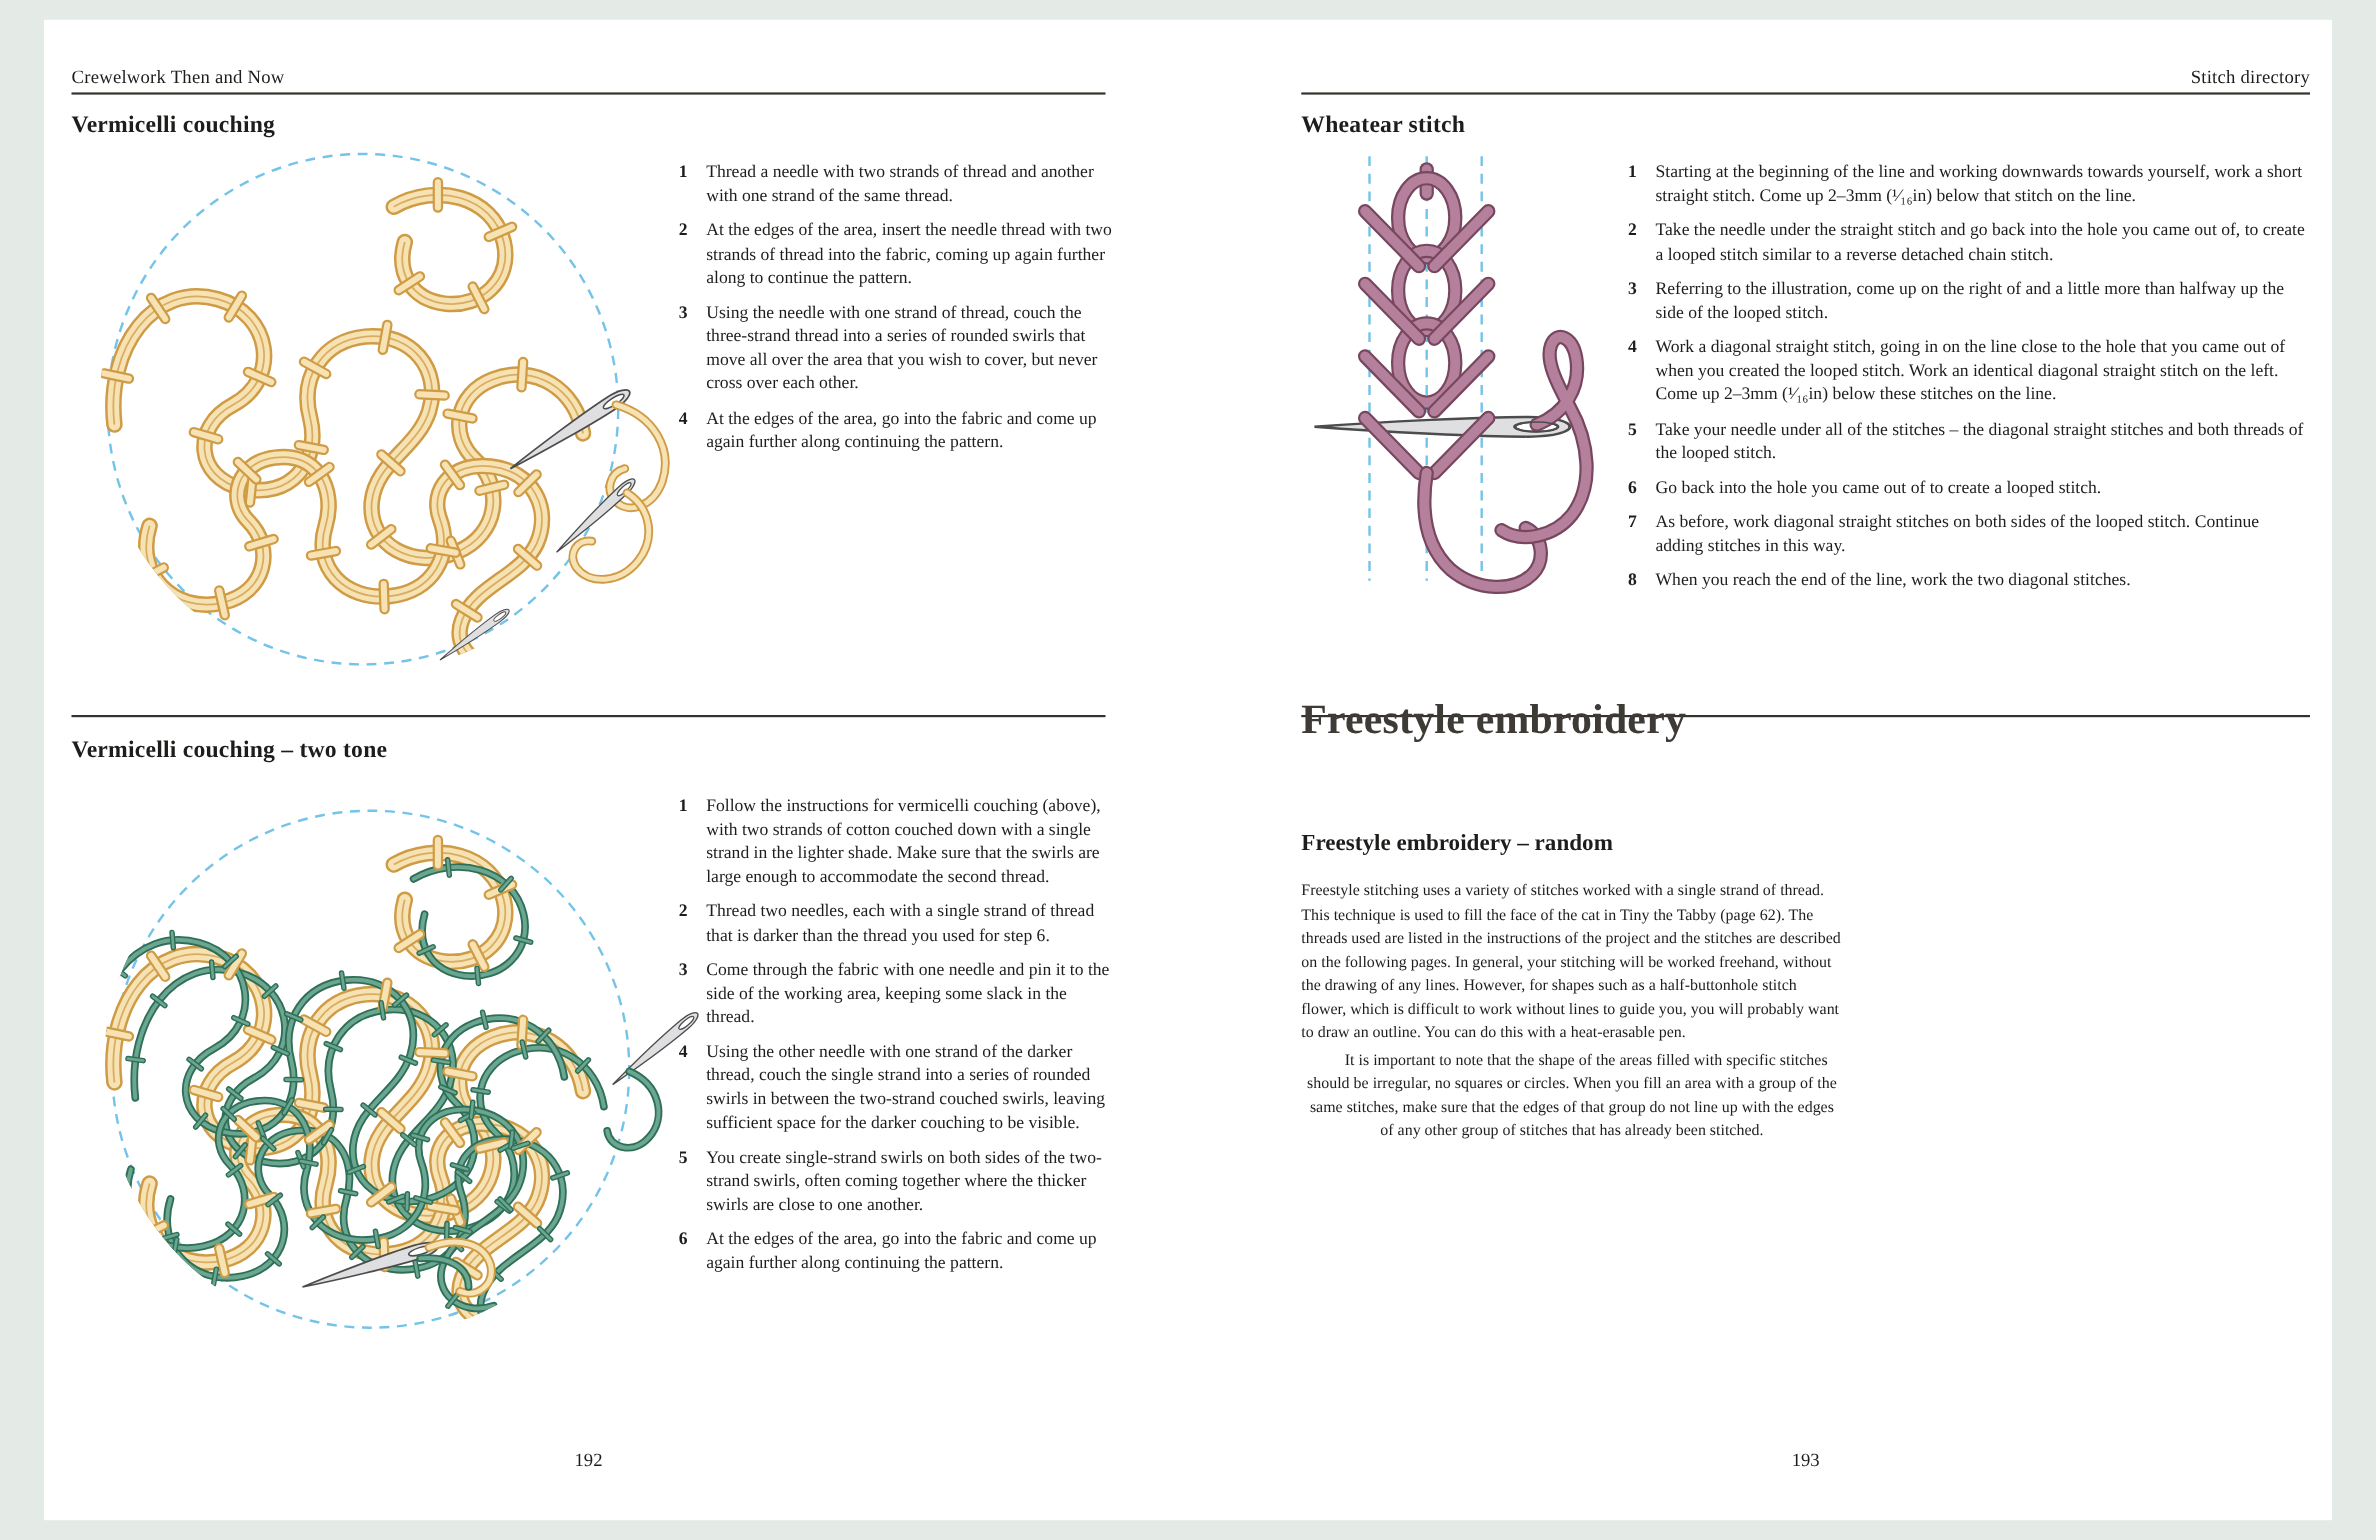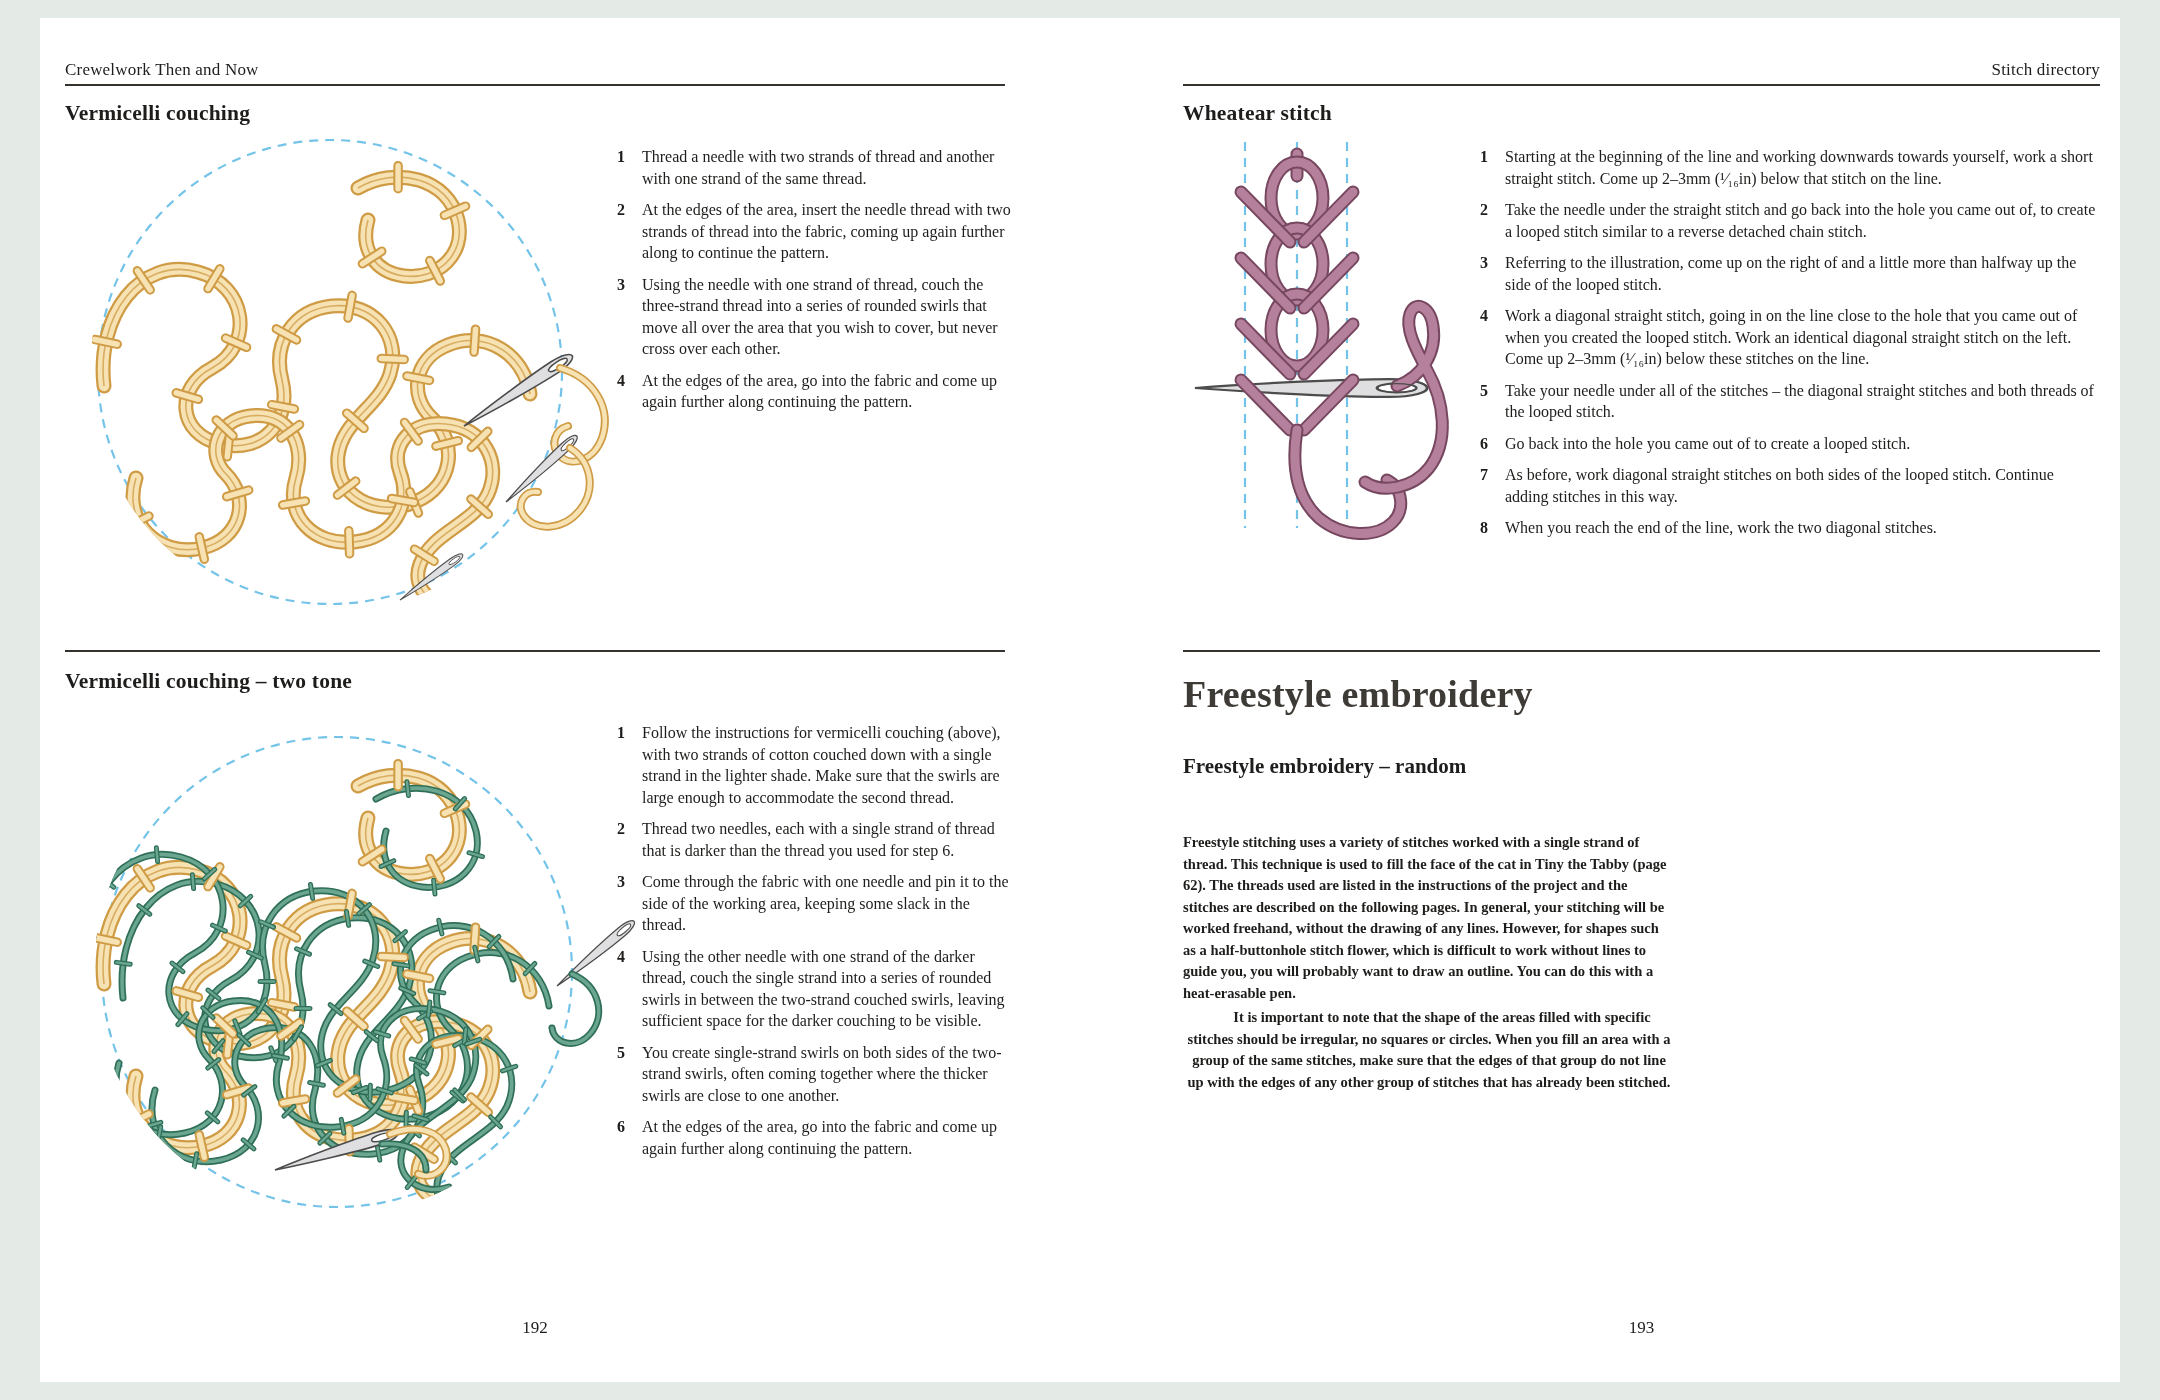--- a/index.html
+++ b/index.html
@@ -557,23 +557,23 @@
         <span>As before, work diagonal straight stitches on both sides of the looped stitch. Continue adding stitches in this way.</span>
       </li>
     <li>
         <span class="num">8</span>
         <span>When you reach the end of the line, work the two diagonal stitches.</span>
       </li>
   </ol>
 
   <div class="rule" style="left:1183px;top:650px;width:917px;"></div>
 
-  <h1 class="abs big-title" style="left:1183px;top:672px;">Freestyle embroidery</h1>
+  <h1 class="abs big-title" style="left:1183px;top:632px;">Freestyle embroidery</h1>
 
   <h3 class="abs sub-title" style="left:1183px;top:754px;">Freestyle embroidery – random</h3>
 
-  <div class="abs bodycopy" style="left:1183px;top:820px;width:492px;font-weight:bold;">
+  <div class="abs bodycopy" style="left:1183px;top:788px;width:492px;">
     <p class="para">Freestyle stitching uses a variety of stitches worked with a single strand of thread. This technique is used to fill the face of the cat in Tiny the Tabby (page 62). The threads used are listed in the instructions of the project and the stitches are described on the following pages. In general, your stitching will be worked freehand, without the drawing of any lines. However, for shapes such as a half-buttonhole stitch flower, which is difficult to work without lines to guide you, you will probably want to draw an outline. You can do this with a heat-erasable pen.</p>
     <p class="para">It is important to note that the shape of the areas filled with specific stitches should be irregular, no squares or circles. When you fill an area with a group of the same stitches, make sure that the edges of that group do not line up with the edges of any other group of stitches that has already been stitched.</p>
   </div>
 
   <div class="pageno" style="left:1183px;top:1318px;width:917px;">193</div>
 </div>
 
 </body></html>

